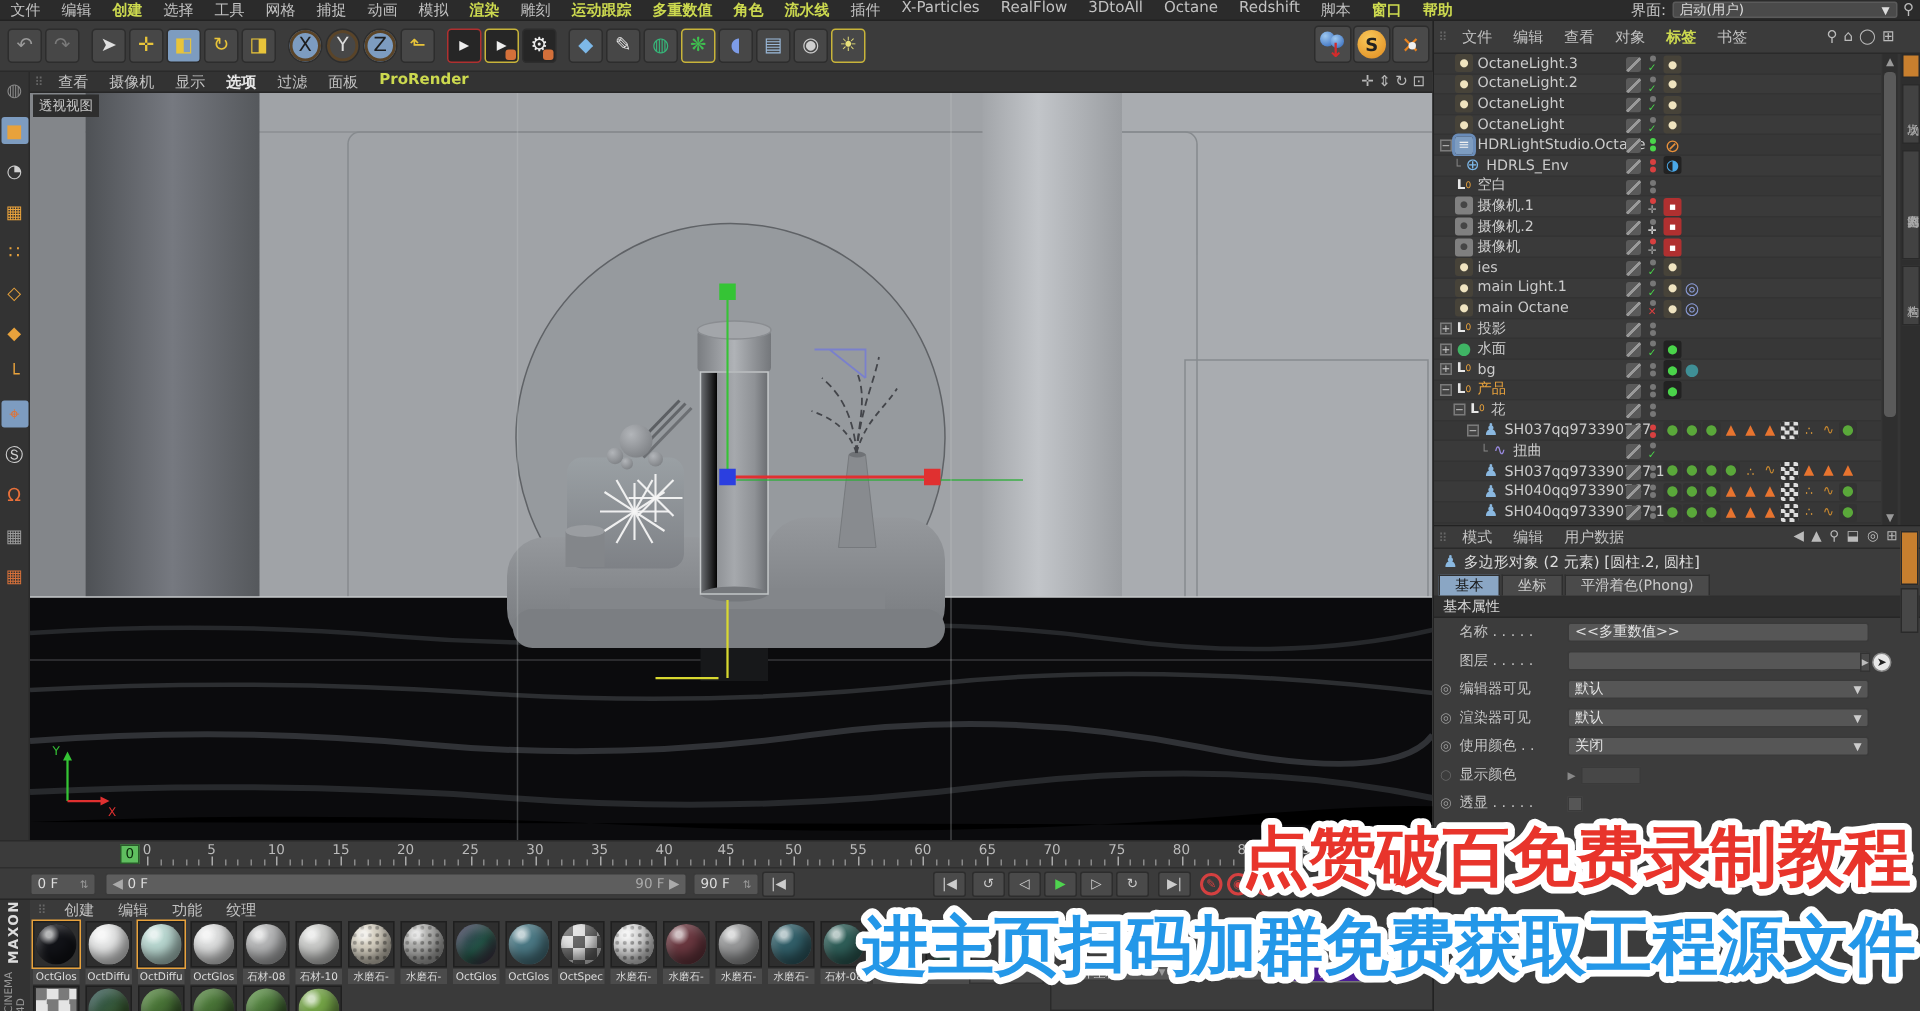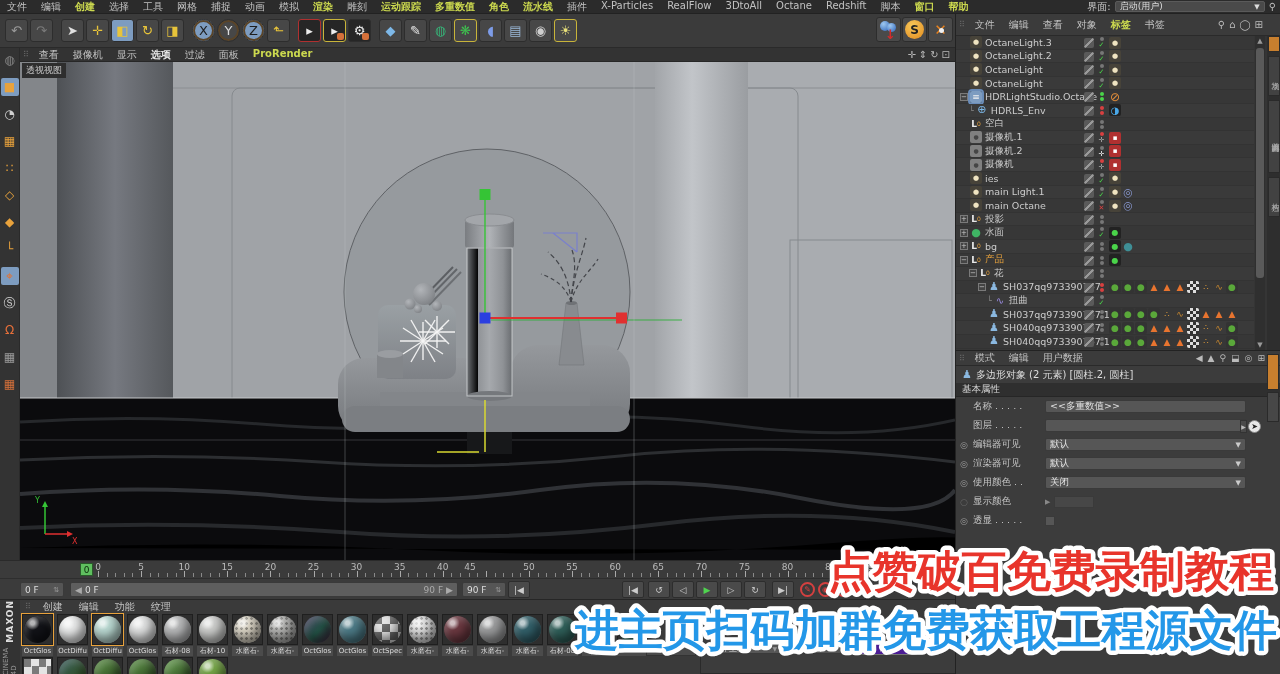--- a/index.html
+++ b/index.html
@@ -520,21 +520,21 @@
       <div class="rtick" style="left: 942.76px;"></div>
       <span class="rnum" style="left: 98px;">0</span>
       <span class="rnum" style="left: 141.1px;">5</span>
       <span class="rnum" style="left: 184.2px;">10</span>
       <span class="rnum" style="left: 227.3px;">15</span>
       <span class="rnum" style="left: 270.4px;">20</span>
       <span class="rnum" style="left: 313.5px;">25</span>
       <span class="rnum" style="left: 356.6px;">30</span>
       <span class="rnum" style="left: 399.7px;">35</span>
       <span class="rnum" style="left: 442.8px;">40</span>
-      <span class="rnum" style="left: 470px;">45</span>
+      <span class="rnum" style="left: 484px;">45</span>
       <span class="rnum" style="left: 529px;">50</span>
       <span class="rnum" style="left: 572.1px;">55</span>
       <span class="rnum" style="left: 615.2px;">60</span>
       <span class="rnum" style="left: 658.3px;">65</span>
       <span class="rnum" style="left: 701.4px;">70</span>
       <span class="rnum" style="left: 744.5px;">75</span>
       <span class="rnum" style="left: 787.6px;">80</span>
       <span class="rnum" style="left: 830.7px;">85</span>
       <span class="rnum" style="left: 873.8px;">90</span>
       <span class="rnum" style="left: 916.9px;">95</span>
@@ -1109,20 +1109,25 @@
             <span>⚲</span>
             <span>⬓</span>
             <span>◎</span>
             <span>⊞</span>
           </div>
       </div>
       <div id="attrtitle">
         <span style="color:#8ab8e0;font-size:11px;">♟</span>
         <span>多边形对象 (2 元素) [圆柱.2, 圆柱]</span>
       </div>
+      <div id="attrtabs">
+          <div class="atab active">基本</div>
+          <div class="atab">坐标</div>
+          <div class="atab">平滑着色(Phong)</div>
+        </div>
       <div id="attrsec">基本属性</div>
       <div id="attrrows">
           <div class="arow">
             <span class="radio"></span>
             <span class="lbl">名称 . . . . .</span>
             <div class="afld">
               <span>&lt;&lt;多重数值&gt;&gt;</span>
             </div>
           </div>
           <div class="arow">

